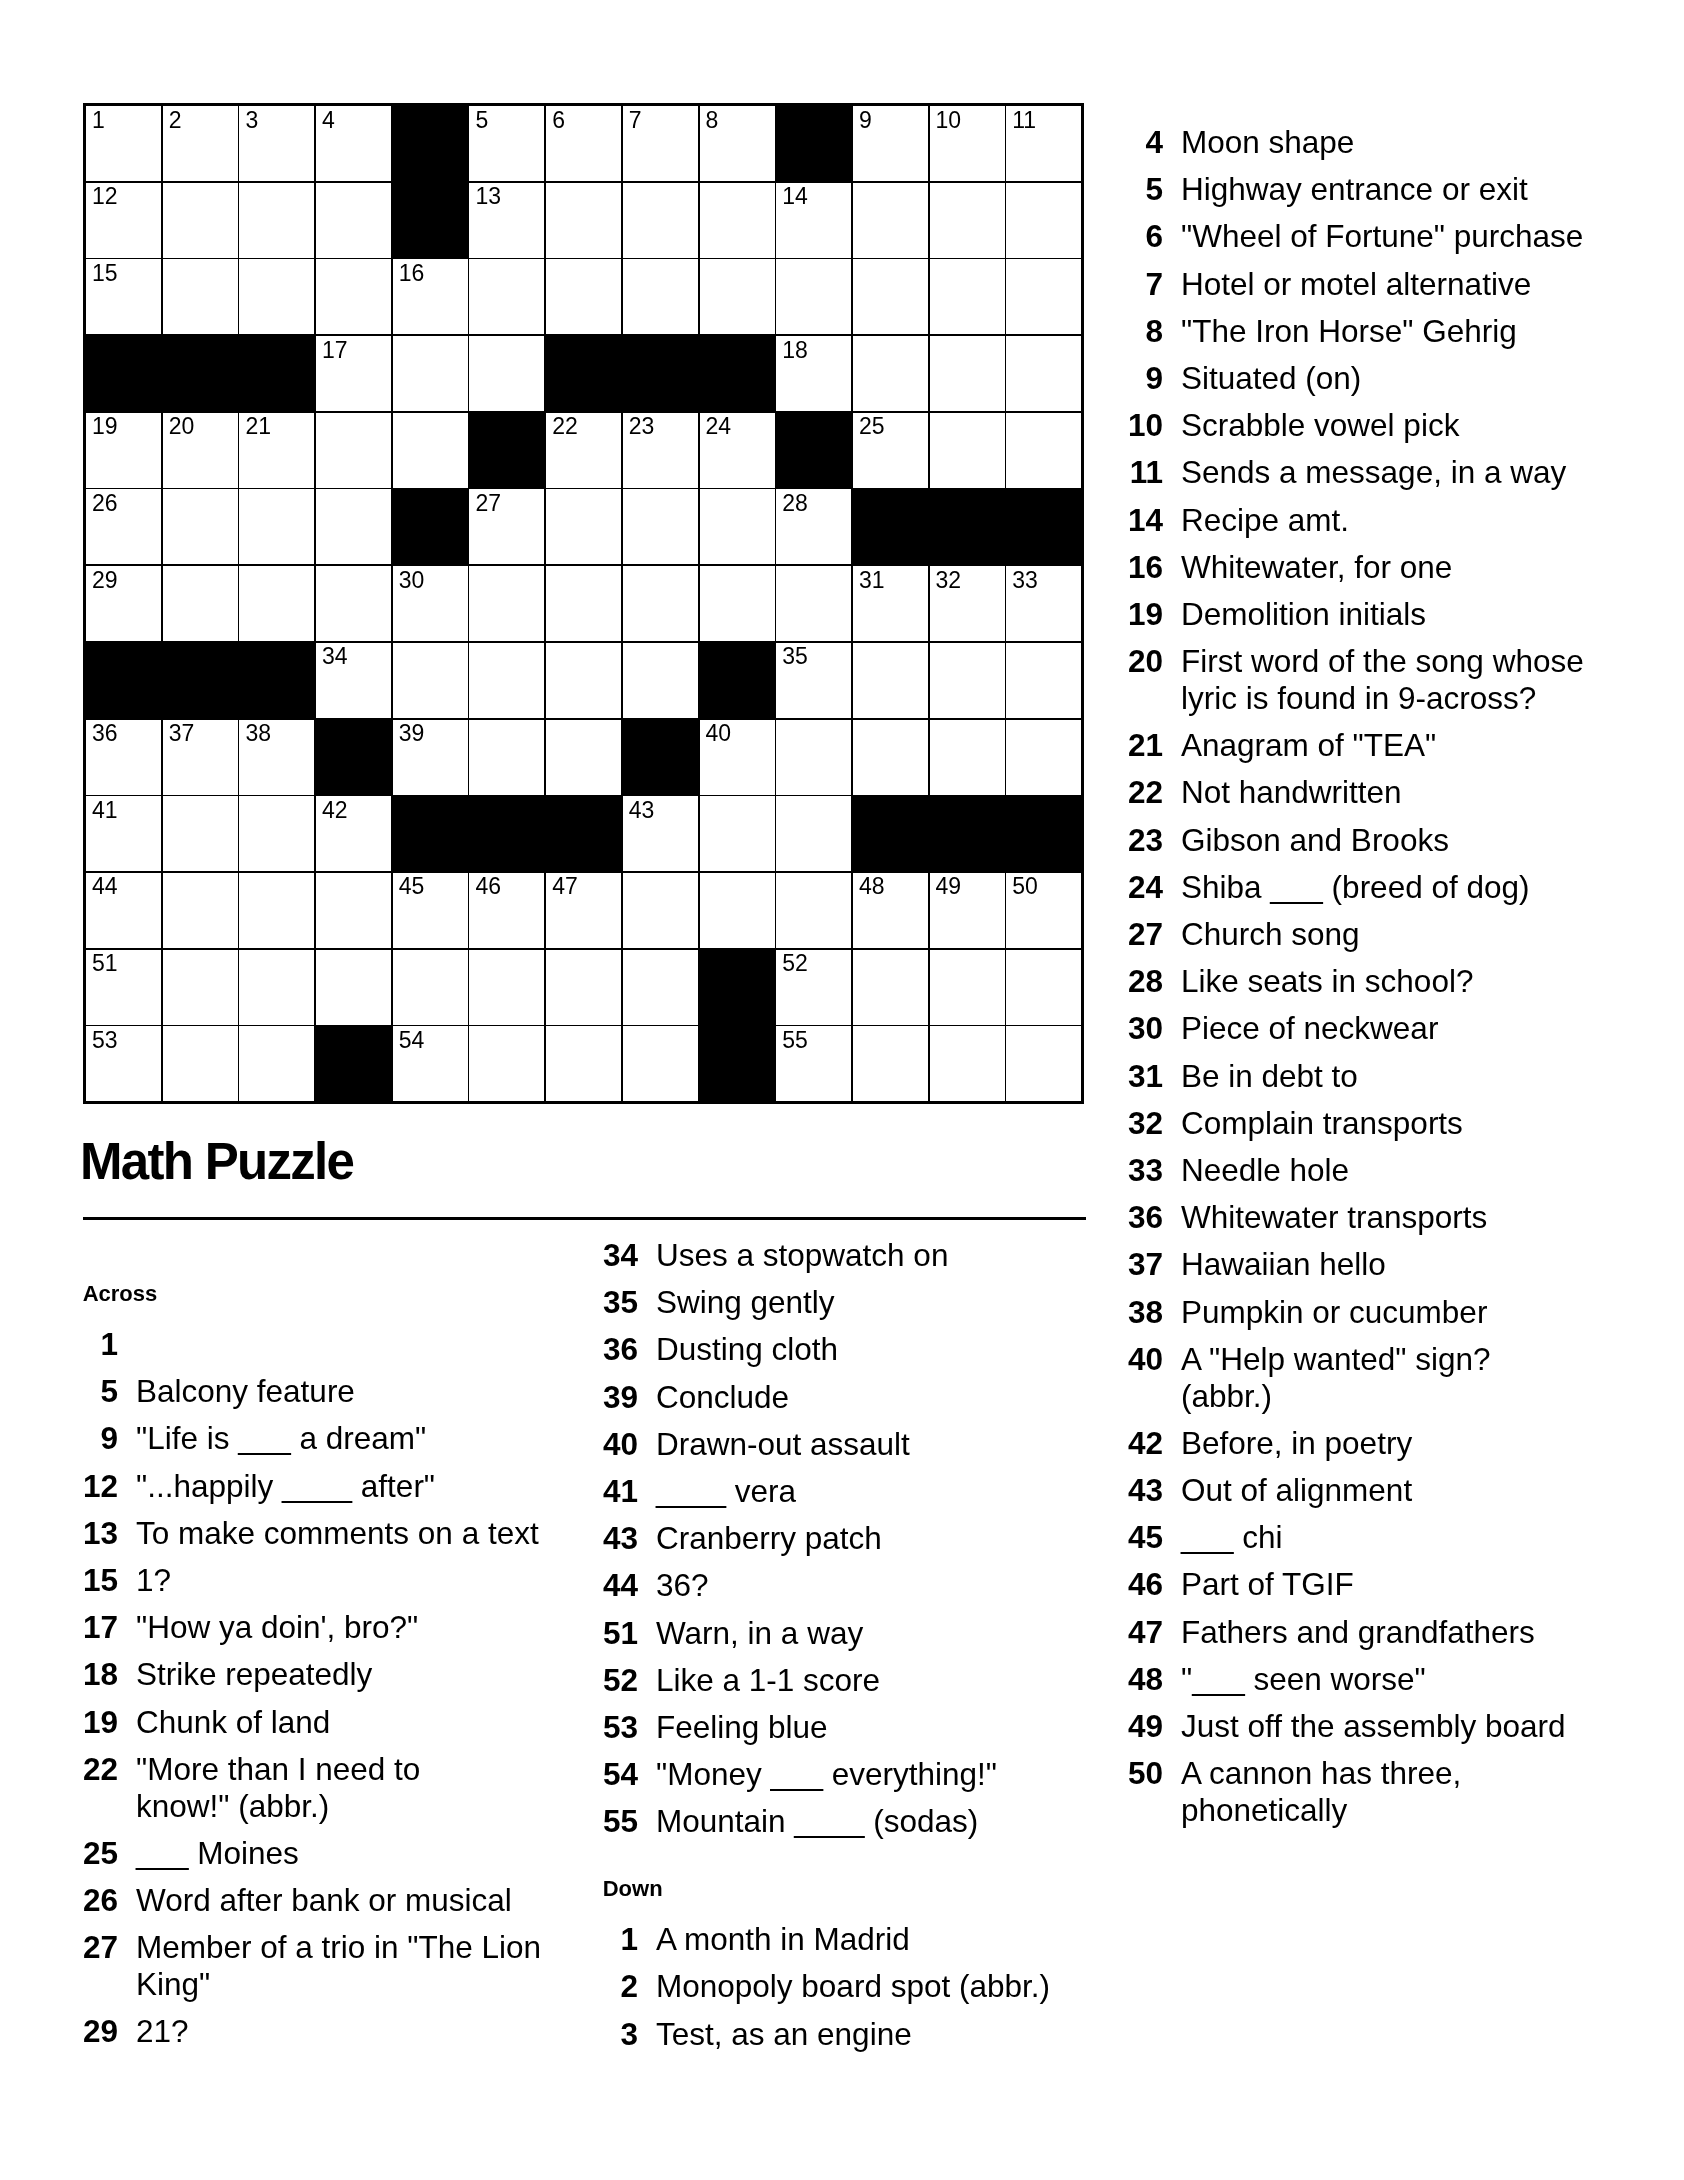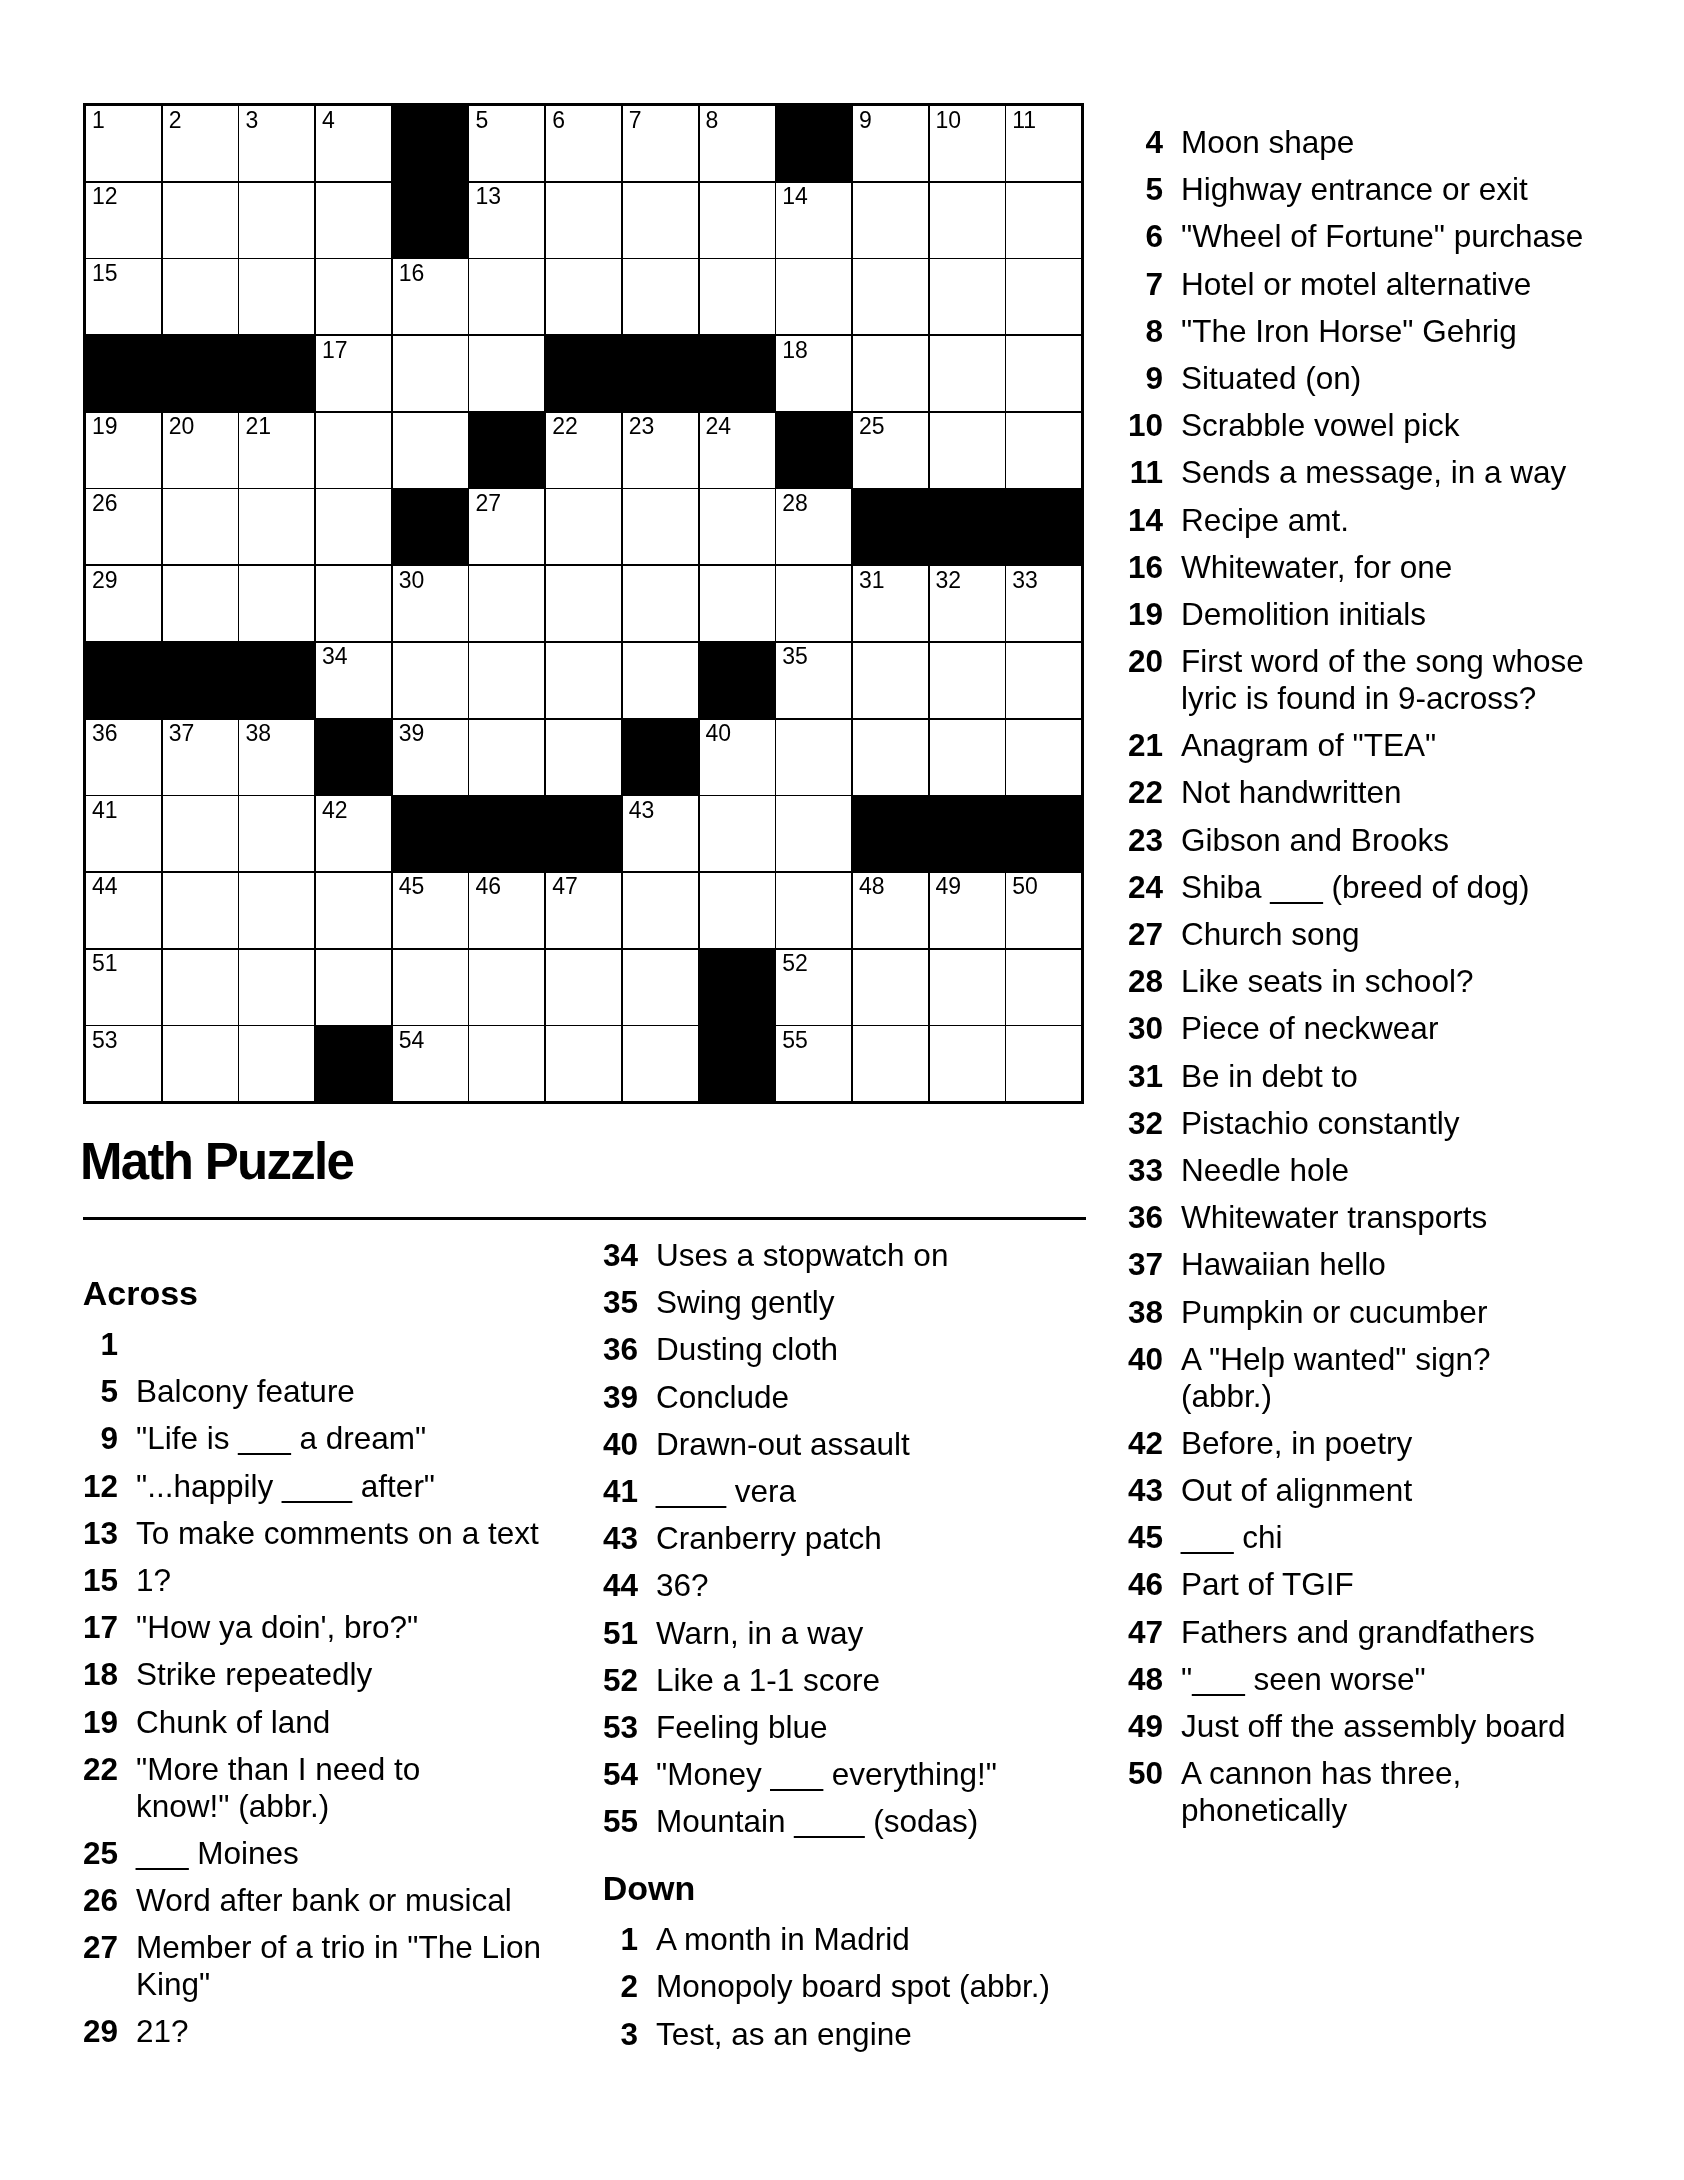--- a/index.html
+++ b/index.html
@@ -34,21 +34,21 @@
   .rule {
     position:absolute; left:83px; top:1217px;
     width:1003px; height:3.4px; background:#000;
   }
   
   .col { position:absolute; }
   #col-left  { left:81px;  top:1273px; width:520px; }
   #col-mid   { left:601px; top:1237px; width:503px; }
   #col-right { left:1126px; top:124px; width:484px; }
   .clue-header {
-    font-size:34px; font-weight:bold; line-height:41px;
+    font-size:22px; font-weight:bold; line-height:41px;
     margin:0 0 12px 1.7px;
   }
   #col-mid .clue-header { margin-top:28px; }
   .clue {
     display:flex; align-items:flex-start;
     font-size:31.5px; line-height:37px;
     margin:0 0 10.2px 0;
   }
   .cn { flex:0 0 37px; text-align:right; font-weight:bold; }
   .ct { margin-left:18px; white-space:pre-line; }
@@ -544,21 +544,21 @@
       <div class="clue">
         <span class="cn">30</span>
         <span class="ct">Piece of neckwear</span>
       </div>
       <div class="clue">
         <span class="cn">31</span>
         <span class="ct">Be in debt to</span>
       </div>
       <div class="clue">
         <span class="cn">32</span>
-        <span class="ct">Pistachio constantly</span>
+        <span class="ct">Complain transports</span>
       </div>
       <div class="clue">
         <span class="cn">33</span>
         <span class="ct">Needle hole</span>
       </div>
       <div class="clue">
         <span class="cn">36</span>
         <span class="ct">Whitewater transports</span>
       </div>
       <div class="clue">

